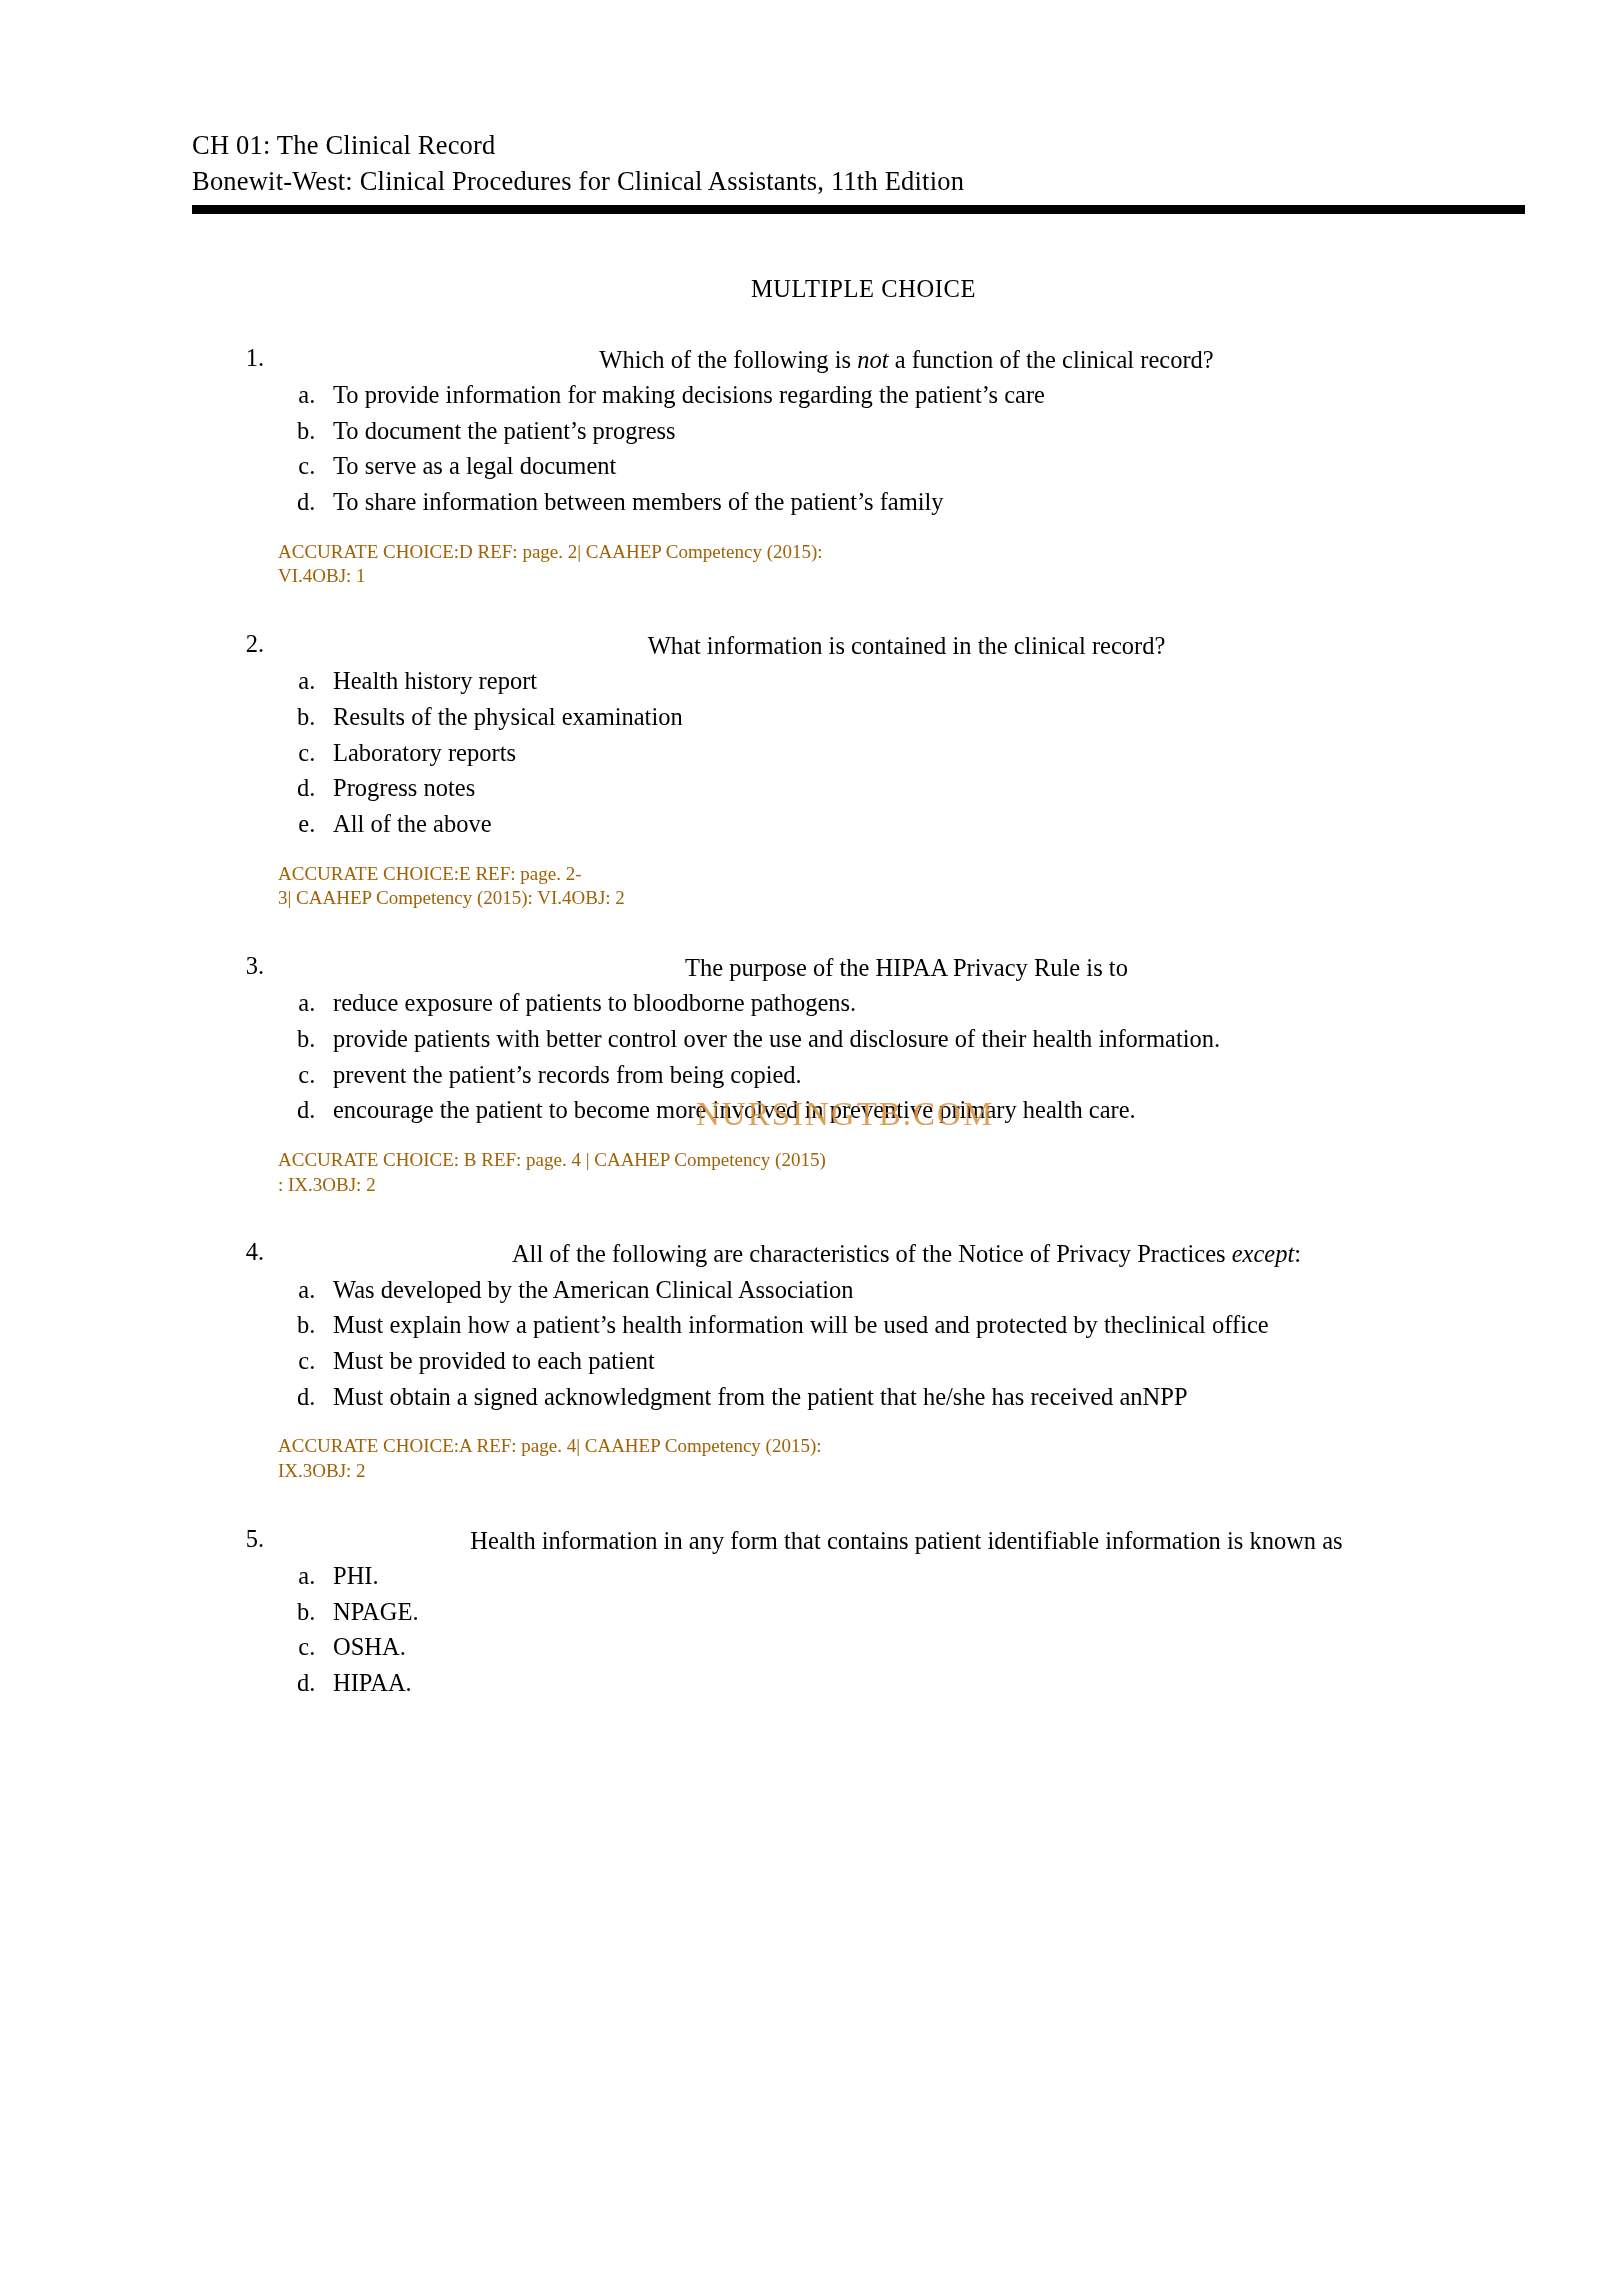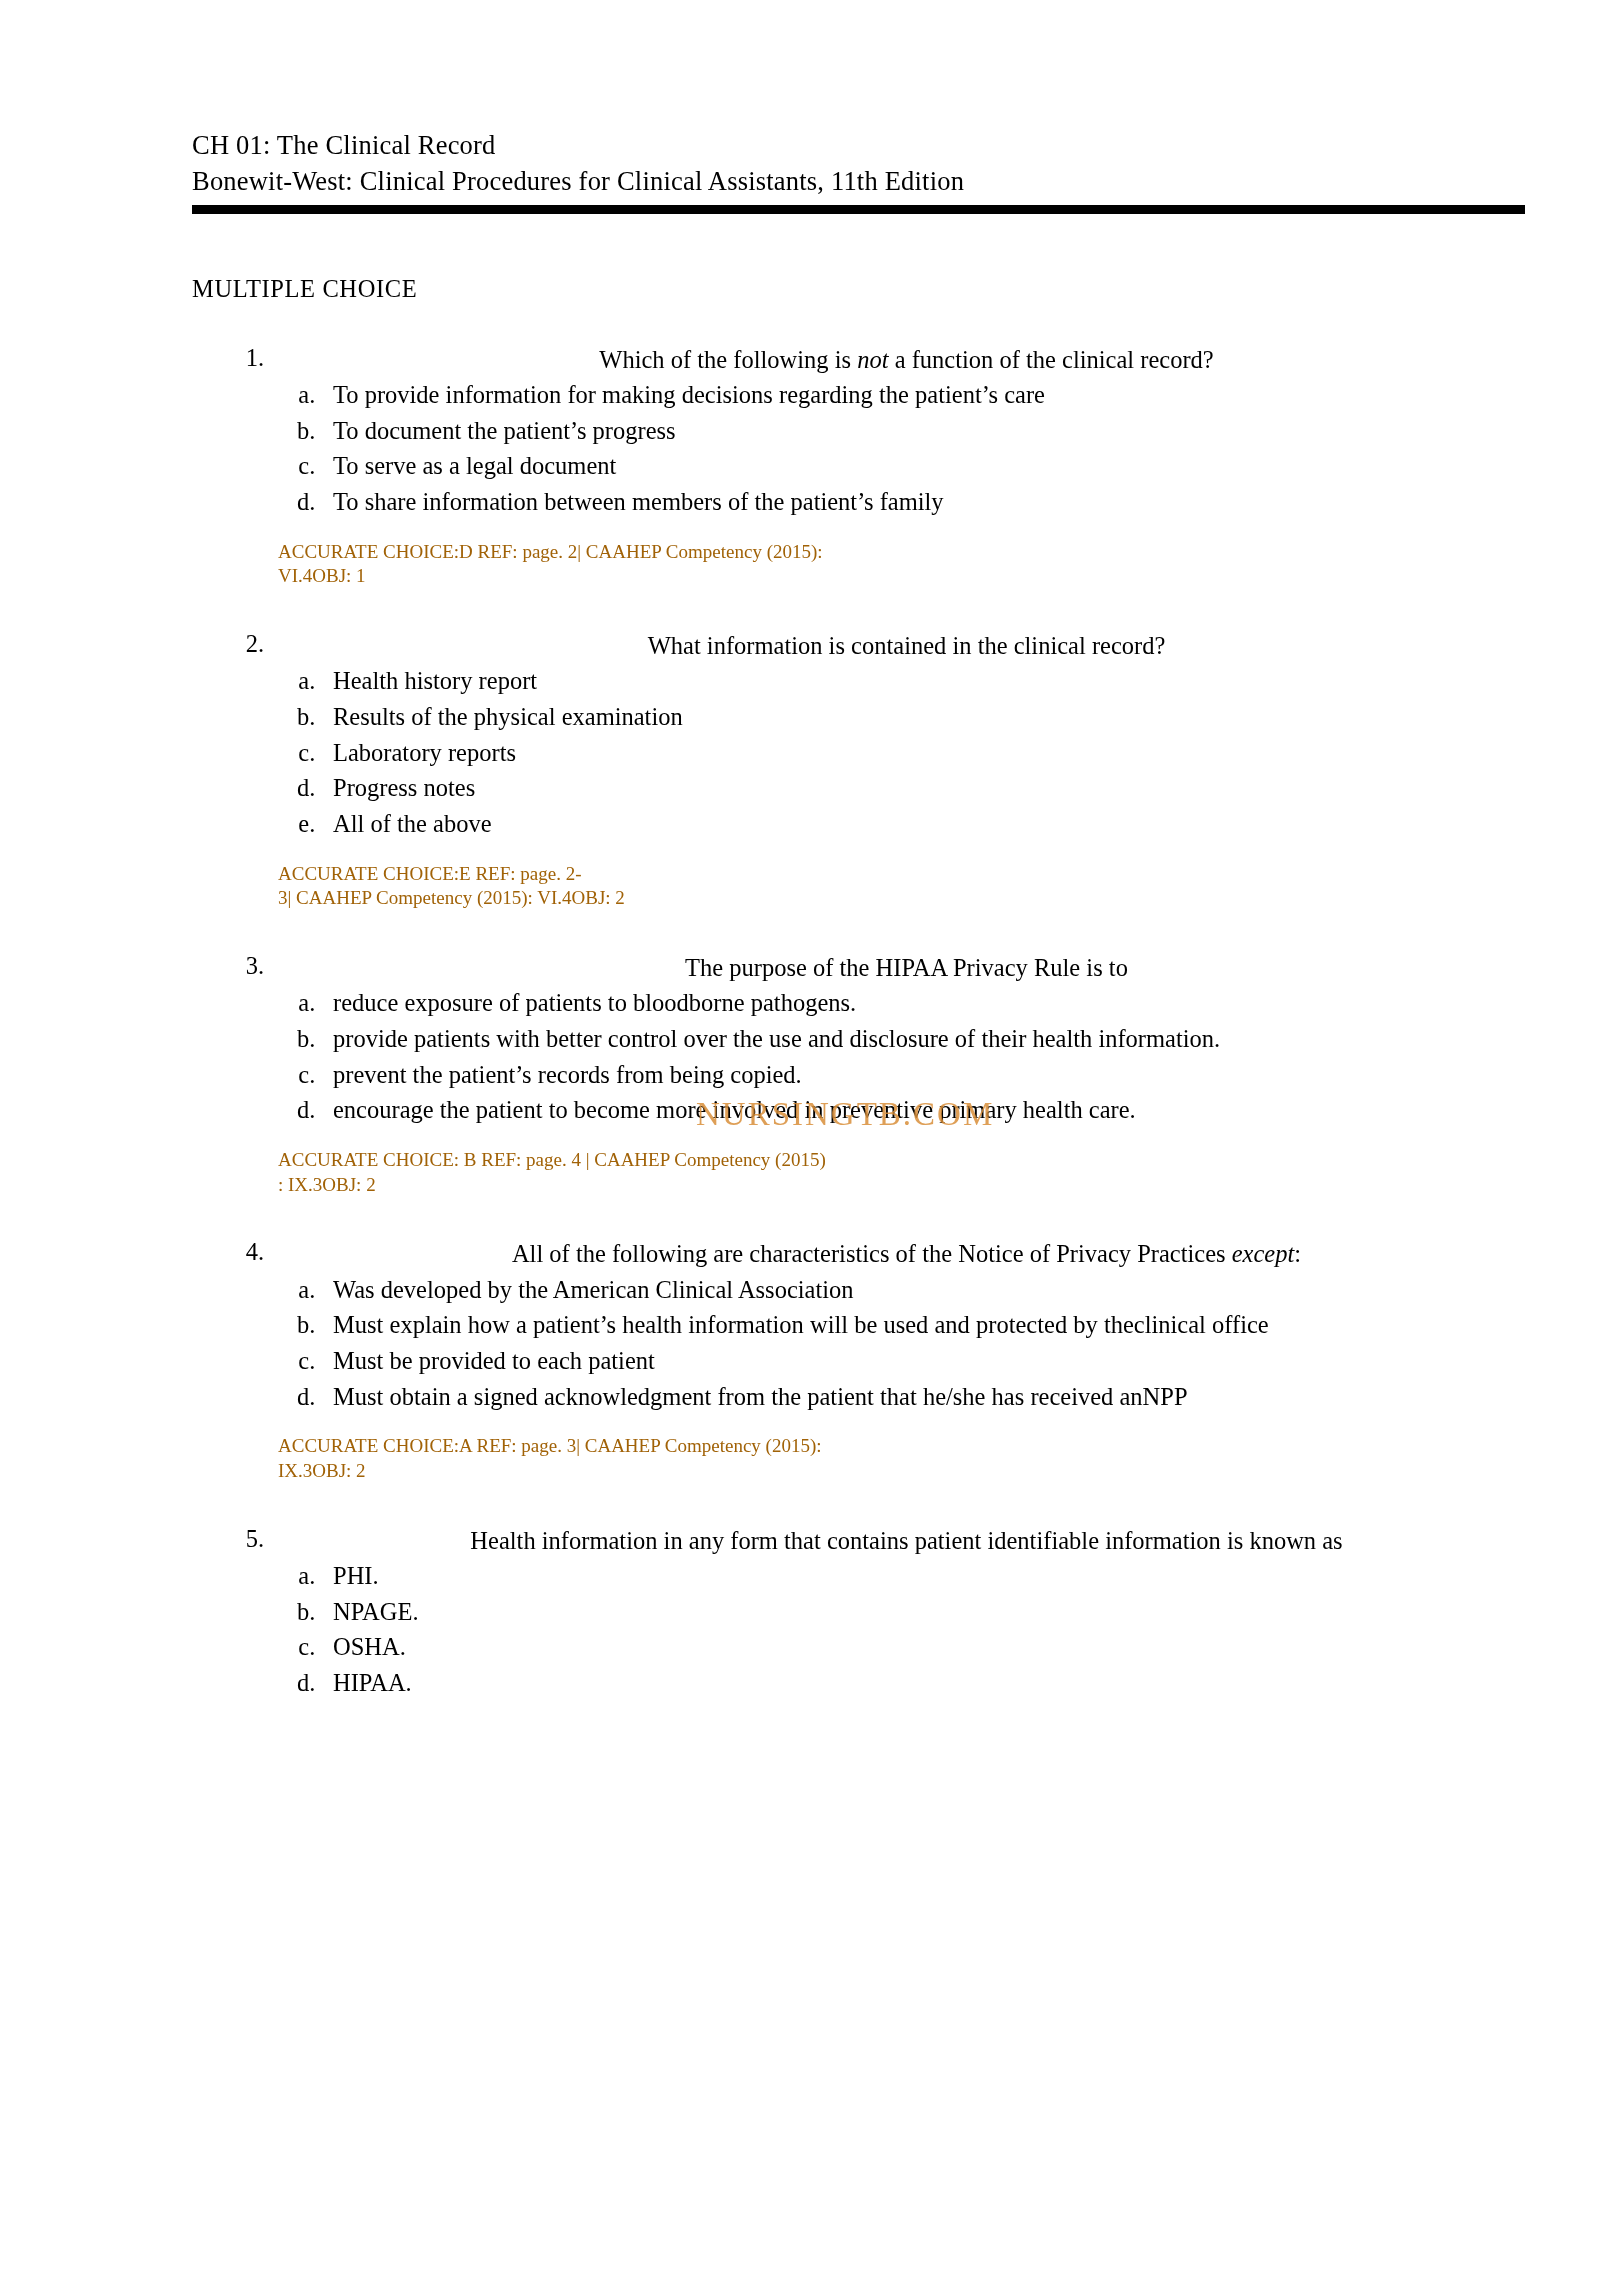--- a/index.html
+++ b/index.html
@@ -37,20 +37,21 @@
   .header-rule {
     margin-top: 5.9px;
     height: 8.8px;
     background: #000000;
     width: 1333px;
   }
   .section-title {
     margin-top: 61px;
     font-size: 24.5px;
     letter-spacing: 0.6px;
+    text-align: center;
   }
   .qlist {
     margin: 0;
     padding: 0;
     list-style: none;
   }
   .question {
     margin-top: 41px;
     position: relative;
     padding-left: 86px;
@@ -174,21 +175,21 @@
         <li class="question">
           <span class="qnum">4.</span>
           <div class="qtext"><span>All of the following are characteristics of the Notice of Privacy Practices </span><em>except</em><span>:</span></div>
           <ul class="choices">
             <li class="choice"><span class="clabel">a.</span><span>Was developed by the American Clinical Association</span></li>
             <li class="choice"><span class="clabel">b.</span><span>Must explain how a patient’s health information will be used and protected by theclinical office</span></li>
             <li class="choice"><span class="clabel">c.</span><span>Must be provided to each patient</span></li>
             <li class="choice"><span class="clabel">d.</span><span>Must obtain a signed acknowledgment from the patient that he/she has received anNPP</span></li>
           </ul>
           <div class="answer">
-            <span class="aline">ACCURATE CHOICE:A REF: page. 3| CAAHEP Competency (2015):</span>
+            <span class="aline">ACCURATE CHOICE:A REF: page. 4| CAAHEP Competency (2015):</span>
             <span class="aline">IX.3OBJ:  2</span>
           </div>
         </li>
         <li class="question">
           <span class="qnum">5.</span>
           <div class="qtext"><span>Health information in any form that contains patient identifiable information is known as</span></div>
           <ul class="choices">
             <li class="choice"><span class="clabel">a.</span><span>PHI.</span></li>
             <li class="choice"><span class="clabel">b.</span><span>NPAGE.</span></li>
             <li class="choice"><span class="clabel">c.</span><span>OSHA.</span></li>

